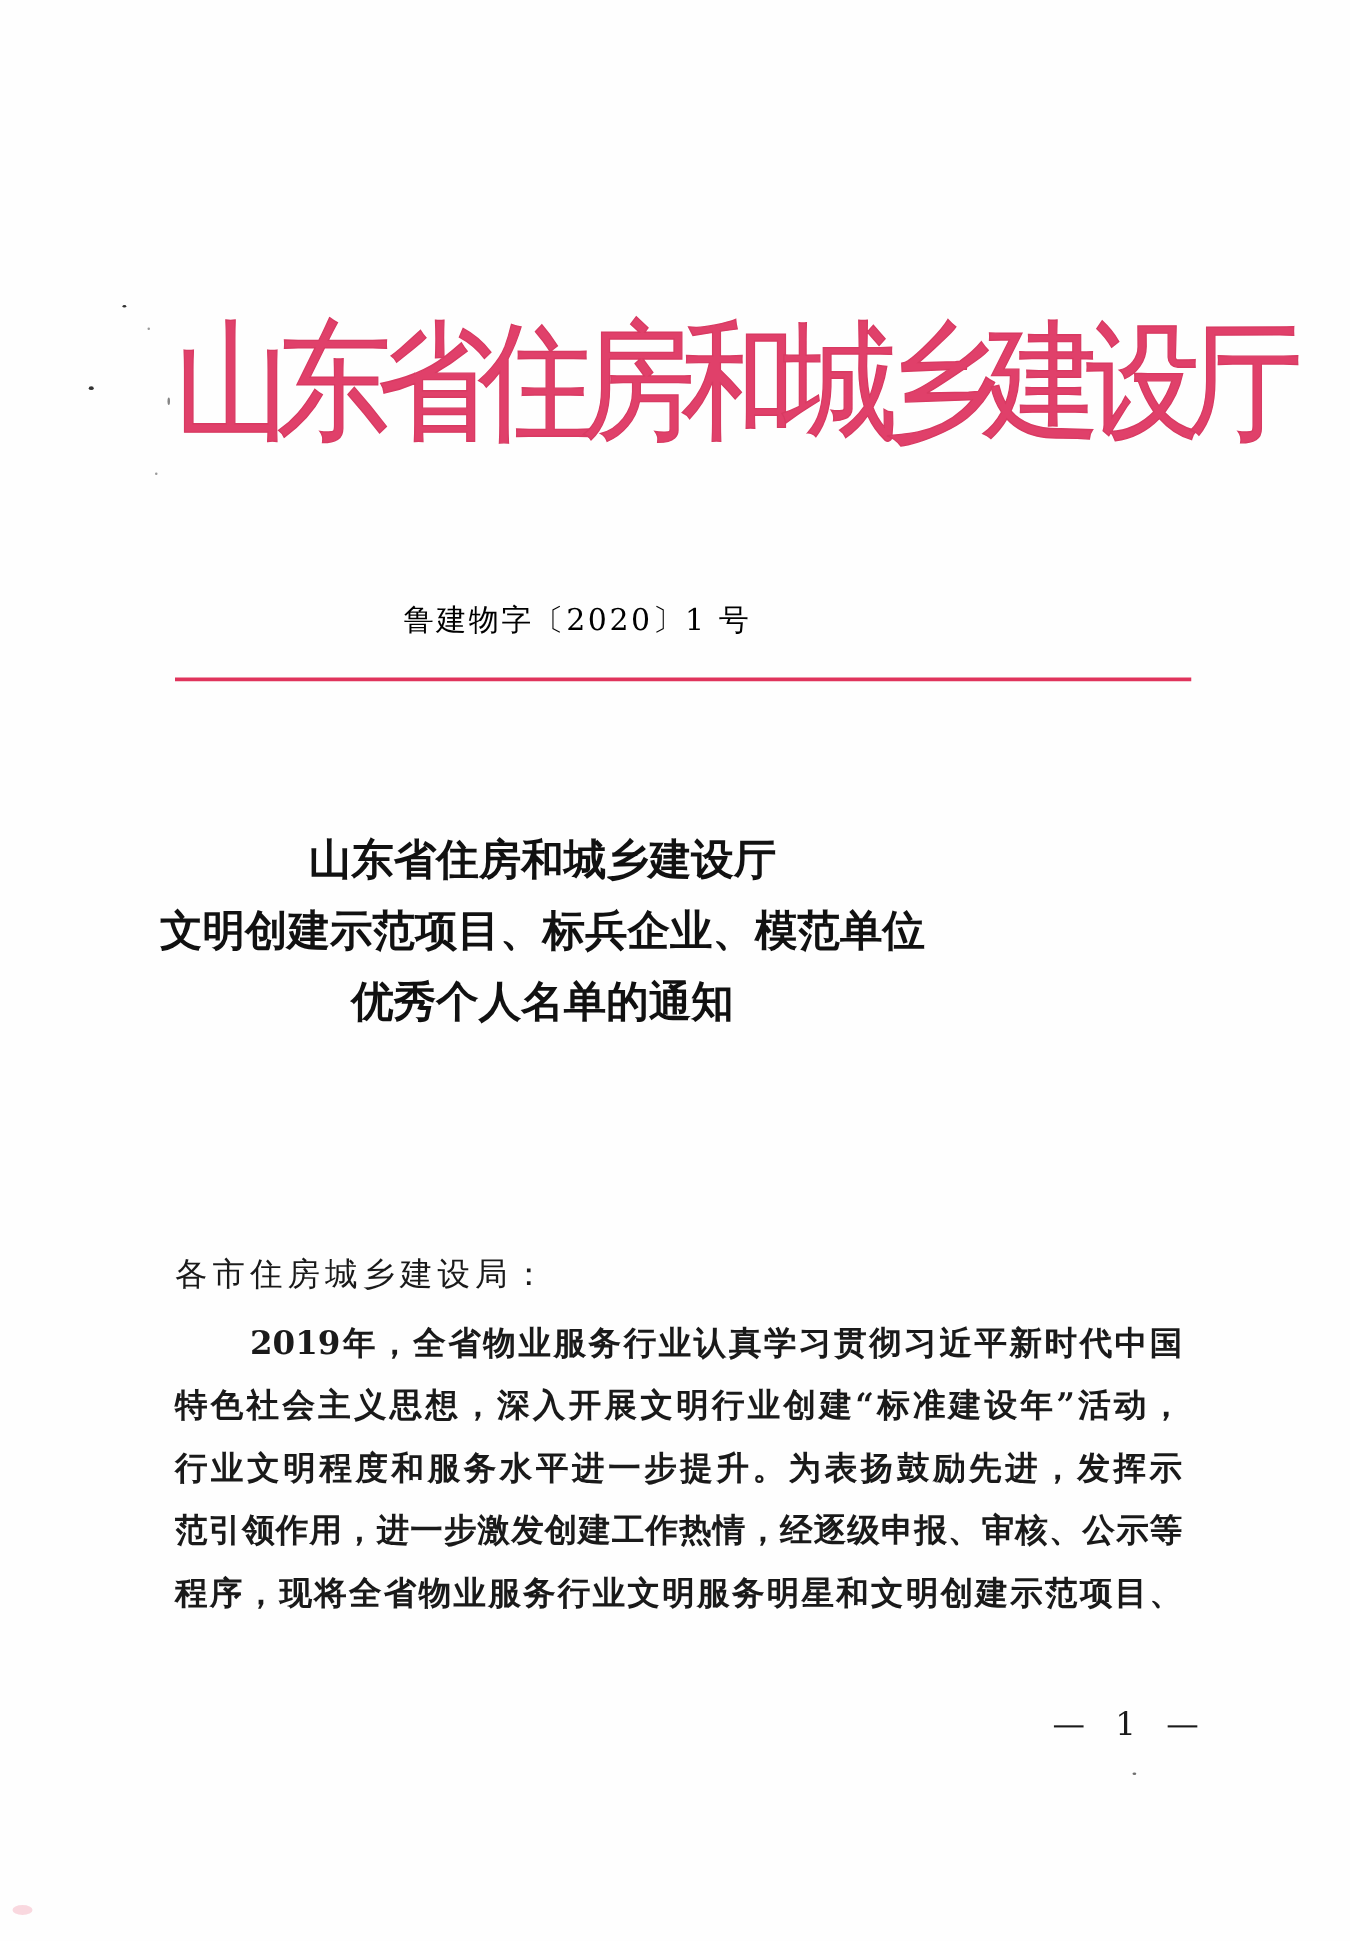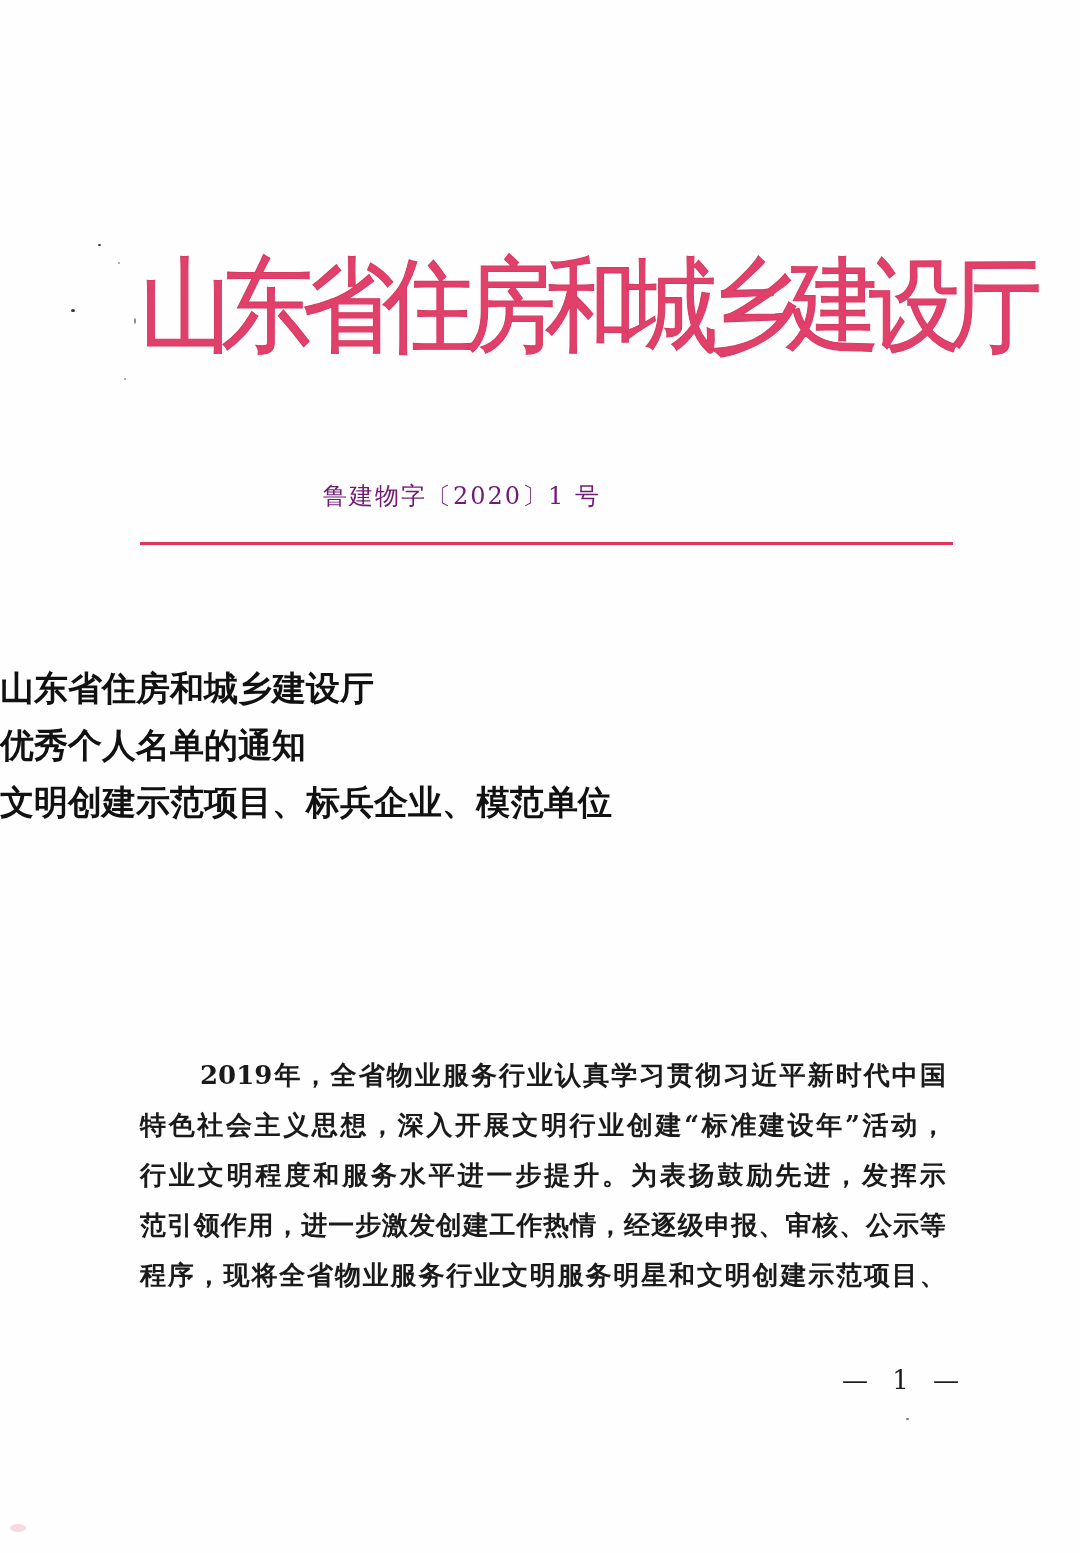--- a/index.html
+++ b/index.html
@@ -47,37 +47,37 @@
       -webkit-text-stroke: 1px #d83a62;
     }
     .doc-number {
       position: absolute;
       left: 0;
       width: 924px;
       top: 478px;
       text-align: center;
       font-size: 24px;
       line-height: 36px;
-      color: #701a75;
+      color: #000000;
       letter-spacing: 2px;
     }
     .red-rule {
       position: absolute;
       left: 140px;
       top: 542px;
       width: 813px;
       height: 3px;
       background: #e0345c;
     }
     .title-block {
       position: absolute;
       left: 0;
       width: 868px;
       top: 660px;
-      text-align: left;
+      text-align: center;
       font-family: "DejaVu Sans", "Liberation Sans", sans-serif;
       font-weight: bold;
       font-size: 34px;
       color: #111111;
     }
     .title-line {
       height: 57px;
       line-height: 57px;
       white-space: nowrap;
     }
@@ -160,24 +160,25 @@
     <span>设</span>
     <span>厅</span>
   </div>
 
   <div class="doc-number">鲁建物字〔2020〕1 号</div>
 
   <div class="red-rule"></div>
 
   <div class="title-block">
     <div class="title-line">山东省住房和城乡建设厅</div>
+    <div class="title-line">文明创建示范项目、标兵企业、模范单位</div>
     <div class="title-line">优秀个人名单的通知</div>
-    <div class="title-line">文明创建示范项目、标兵企业、模范单位</div>
   </div>
 
+  <div class="salutation">各市住房城乡建设局：</div>
 
   <div class="body-text">
     <div class="body-line indent">
         <span class="ch">2019</span>
         <span class="ch">年</span>
         <span class="ch">，</span>
         <span class="ch">全</span>
         <span class="ch">省</span>
         <span class="ch">物</span>
         <span class="ch">业</span>

